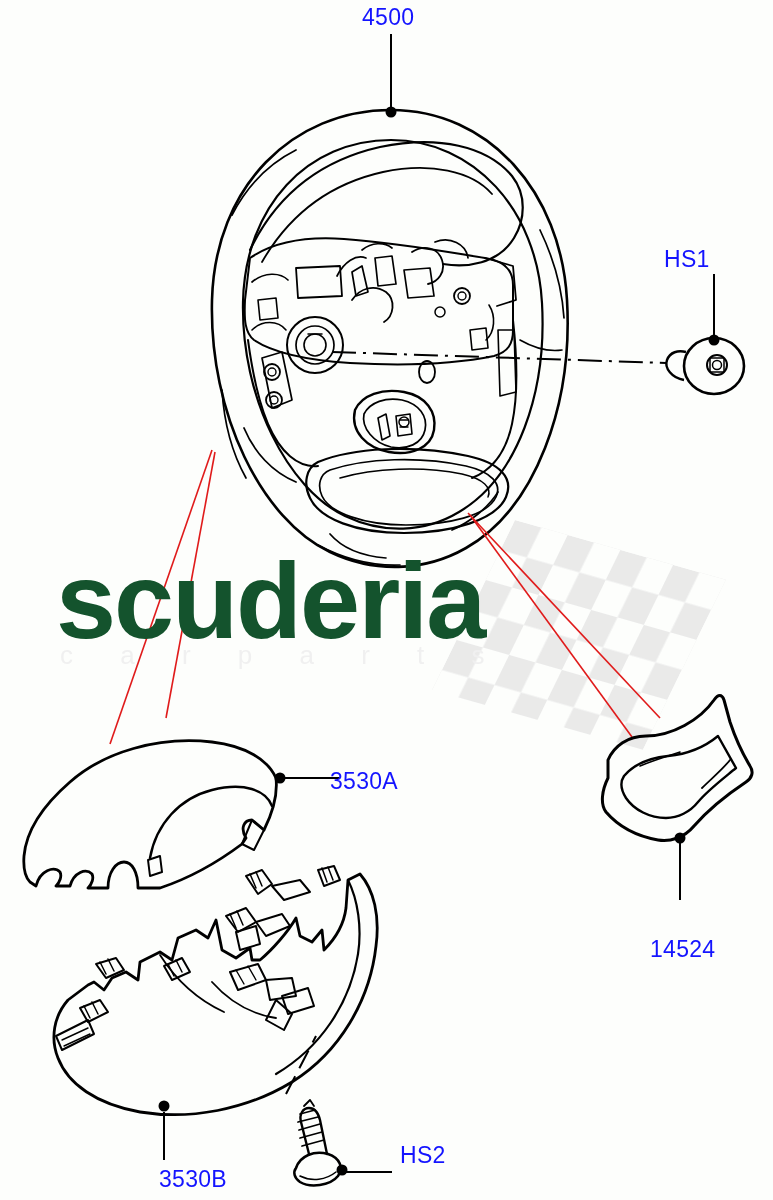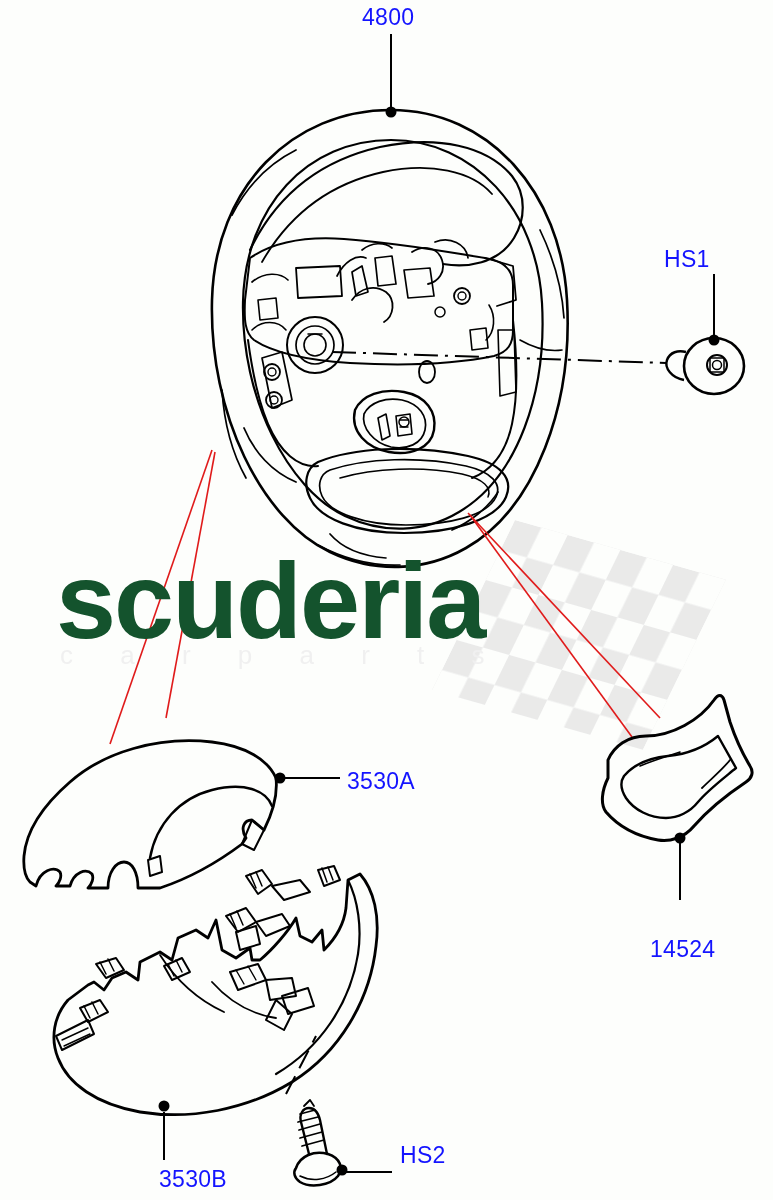--- a/index.html
+++ b/index.html
@@ -26,21 +26,21 @@
     position: absolute;
     color: #1414ff;
     font-family: "Liberation Sans", sans-serif;
     font-size: 23px;
     letter-spacing: 0.3px;
     white-space: nowrap;
     user-select: none;
   }
   #label-3600  { left: 362px; top: 4px; }
   #label-hs1   { left: 664px; top: 246px; }
-  #label-3530a { left: 347px; top: 768px; }
+  #label-3530a { left: 330px; top: 768px; }
   #label-14524 { left: 650px; top: 936px; }
   #label-3530b { left: 159px; top: 1166px; }
   #label-hs2   { left: 400px; top: 1142px; }
 
   .wm-text {
     position: absolute;
     user-select: none;
     pointer-events: none;
     font-family: "Liberation Sans", sans-serif;
   }
@@ -363,21 +363,21 @@
     </g>
     <g>
       <line x1="680" y1="842" x2="680" y2="900" stroke="#000" stroke-width="2"></line>
       <circle cx="680" cy="838" r="5.5" fill="#000"></circle>
     </g>
   </svg>
 
   <div class="wm-text" id="wm-brand">scuderia</div>
   <div class="wm-text" id="wm-sub">c a r  p a r t s</div>
 
-  <div class="part-label" id="label-3600">4800</div>
+  <div class="part-label" id="label-3600">4500</div>
 
   <div class="part-label" id="label-hs1">HS1</div>
 
   <div class="part-label" id="label-3530a">3530A</div>
 
   <div class="part-label" id="label-14524">14524</div>
 
   <div class="part-label" id="label-3530b">3530B</div>
 
   <div class="part-label" id="label-hs2">HS2</div>

